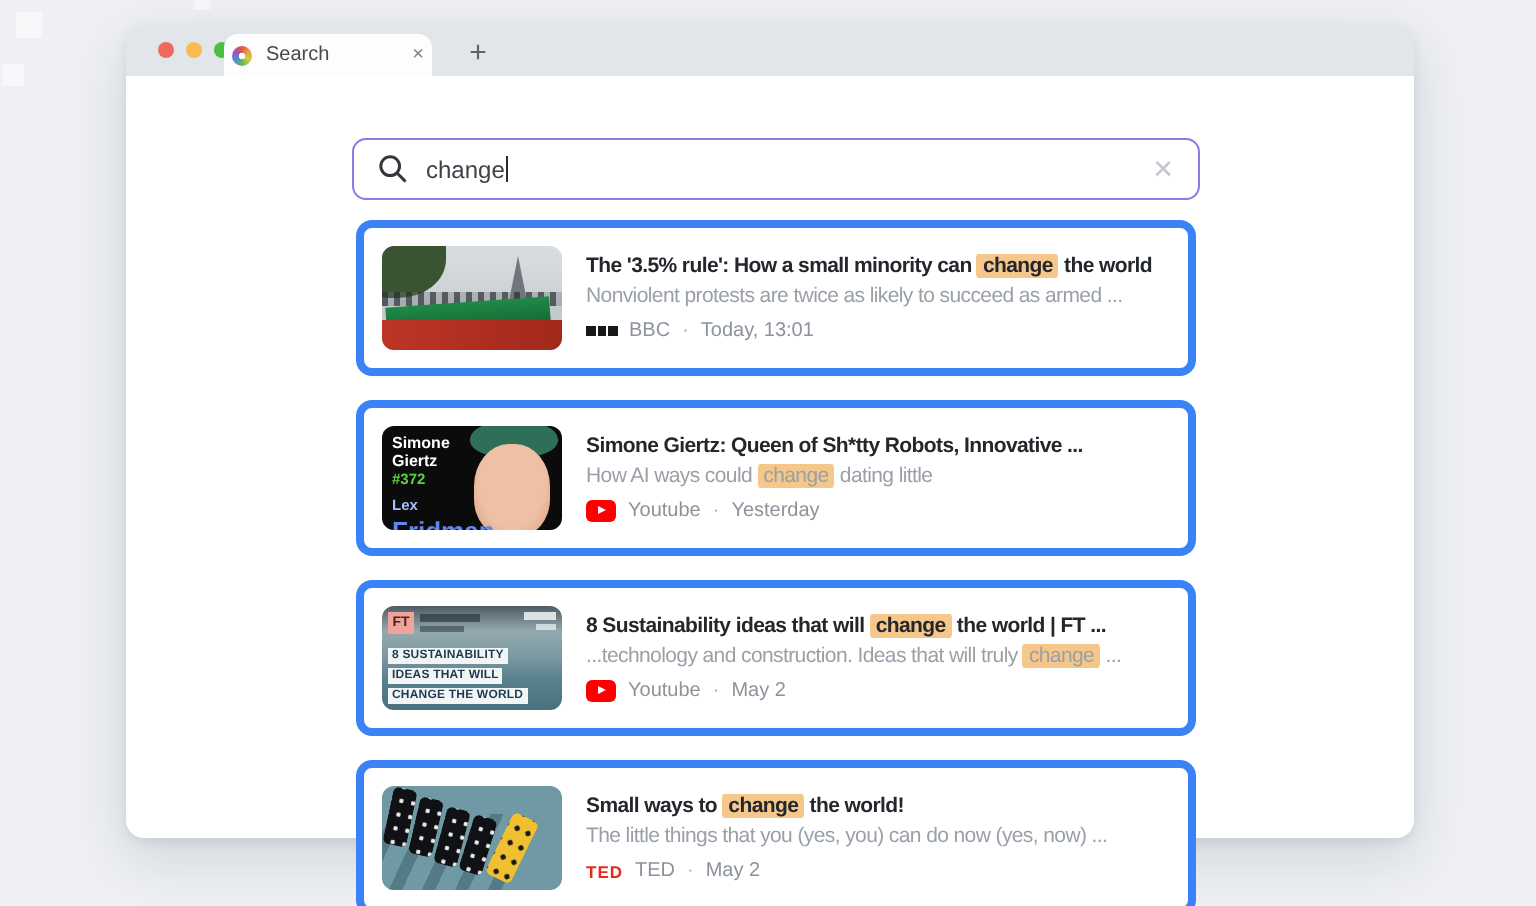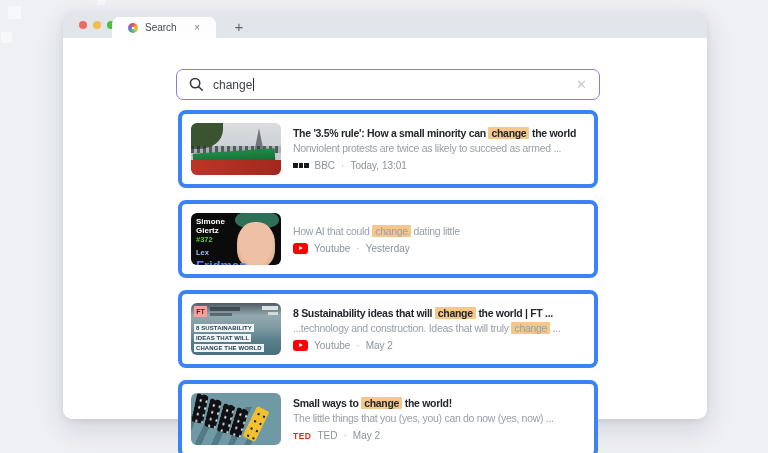--- a/index.html
+++ b/index.html
@@ -20,21 +20,21 @@
   .titlebar { position:absolute; left:0; top:0; right:0; height:26px;
               background:#e2e5e9; border-radius:9px 9px 0 0; }
   .lights { position:absolute; left:16px; top:9px; display:flex; gap:6px; }
   .light { width:8px; height:8px; border-radius:50%; }
   .light.red { background:#ee6a5f; }
   .light.yellow { background:#f5bd4f; }
   .light.green { background:#48c13f; }
 
   .tab { position:absolute; left:49px; top:5px; width:104px; height:21px;
          background:#fdfdfe; border-radius:7px 7px 0 0; display:flex; align-items:center;
-         padding:0 16px; }
+         padding:0 4px; }
   .favicon { width:10px; height:10px; border-radius:50%; flex:none;
              background:radial-gradient(circle at 50% 50%, #fff 0 1.5px, rgba(255,255,255,0) 1.6px),
                         conic-gradient(#e5534b,#e8a33d,#c9d143,#5fb85f,#4a90d9,#9b59b6,#e5534b); }
   .tab-title { font-size:10px; color:#45494e; margin-left:7px; white-space:nowrap; }
   .tab-close { margin-left:auto; font-size:10px; color:#7b8085; line-height:1; cursor:default; }
   .newtab { position:absolute; left:166px; top:5px; width:20px; height:20px;
             font-size:15px; color:#5f6368; text-align:center; line-height:20px; }
 
   
   .searchbar { position:absolute; left:113px; top:57px; width:424px; height:31px;
@@ -192,21 +192,22 @@
         <div class="thumb th-lex">
           <div class="cap"></div>
           <div class="face"></div>
           <span class="tl l1">Simone</span>
           <span class="tl l2">Giertz</span>
           <span class="tl l3">#372</span>
           <span class="tl l4">Lex</span>
           <span class="tl l5">Fridman</span>
         </div>
         <div class="txt">
-          <div class="desc"><span>How AI that could </span><span class="hl">change</span><span> dating little</span></div>
+          <div class="title"><span>Simone Giertz: Queen of Sh*tty Robots, Innovative ...</span><span></span></div>
+          <div class="desc"><span>How AI ways could </span><span class="hl">change</span><span> dating little</span></div>
           <div class="meta">
             <span class="ic-yt"></span>
             <span>Youtube</span>
             <span class="dot">·</span>
             <span>Yesterday</span>
           </div>
         </div>
       </article>
 
       <article class="card">

